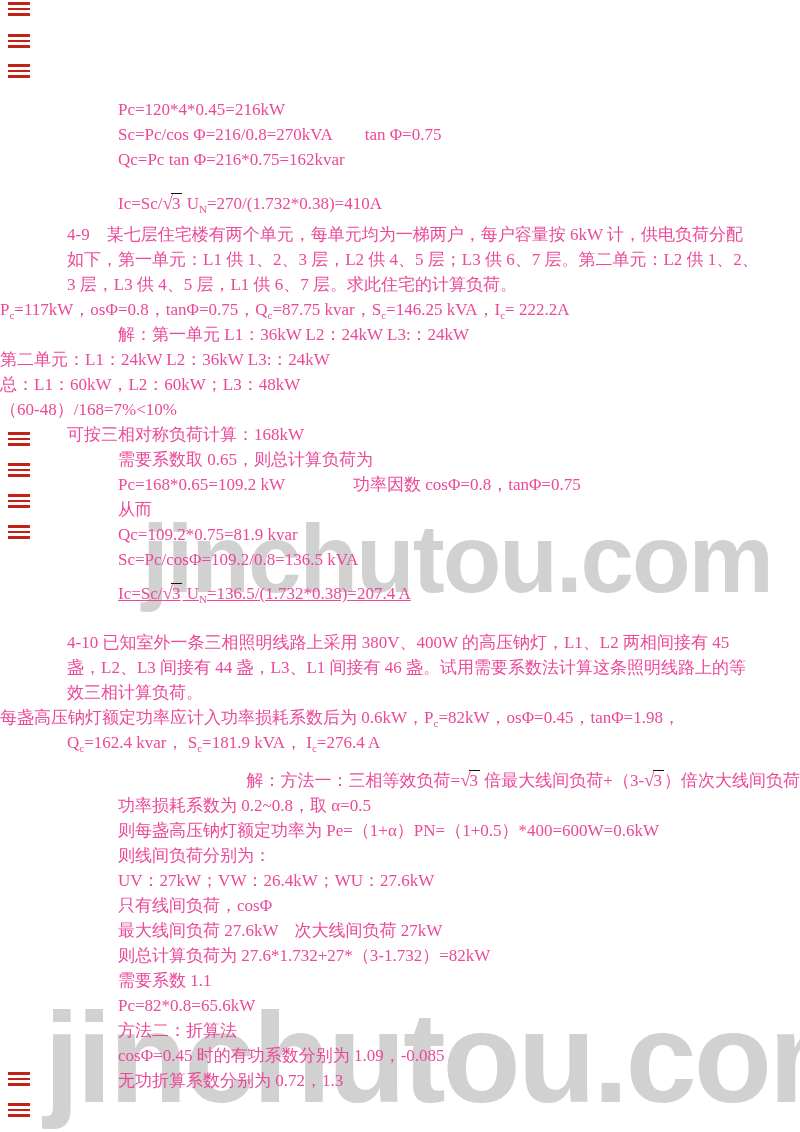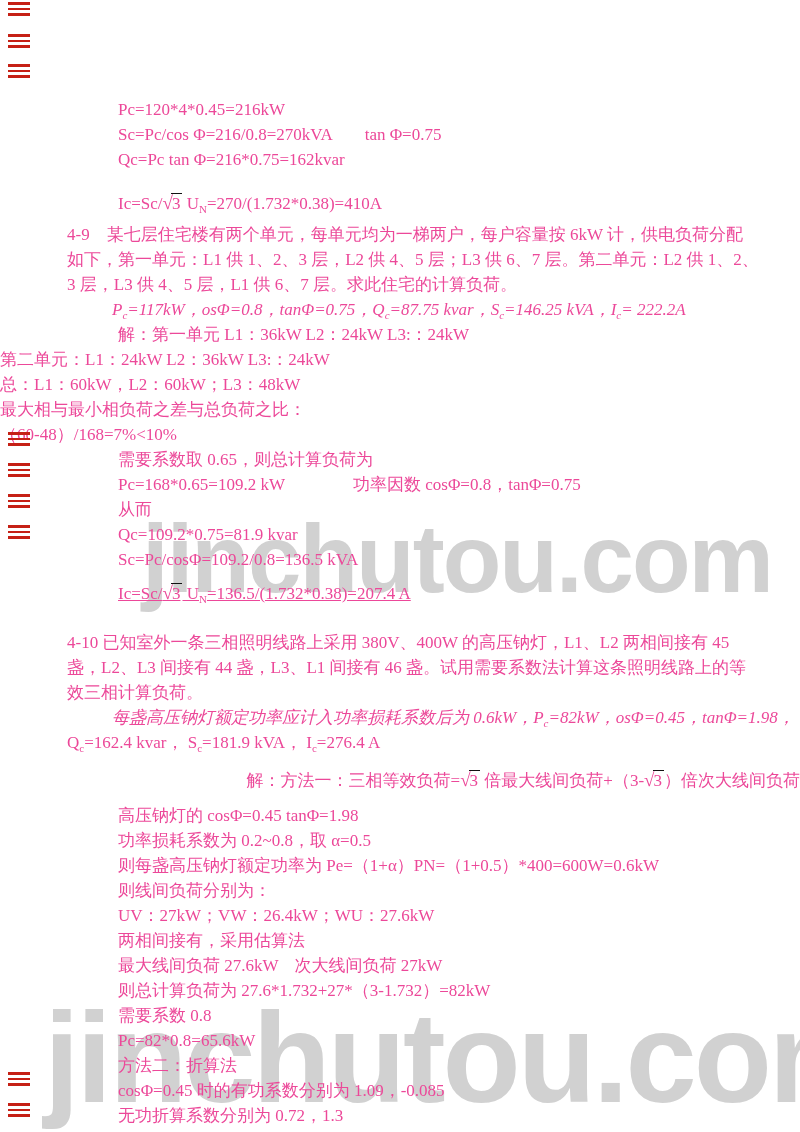--- a/index.html
+++ b/index.html
@@ -19,21 +19,21 @@
   .wm-mid{left:142px;top:504px;font-size:96px;}
   .wm-bottom{left:44px;top:984px;font-size:128px;letter-spacing:-3px;}
 
   
   .content{position:absolute;left:0;top:97px;width:800px;z-index:2;}
   .line{
     white-space:nowrap;font-size:17px;line-height:25px;color:#ec4899;
   }
   .f  {padding-left:118px;}   
   .p  {padding-left:67px;}   
-  .p2 {padding-left:112px;font-style:italic;}   
+  .p2 {}   
   .i  {}   
   .i2 {}   
   .line sub{font-size:11px;line-height:0;}
   .gap{display:inline-block;height:1px;}
   .sqrt{white-space:nowrap;}
   .sqrt .rsign{font-size:19px;}
   .sqrt .rbody{border-top:1.4px solid #111;padding:0 2px 0 1px;margin-left:-2px;}
 
   
   .red-mark{
@@ -55,43 +55,42 @@
       <div class="line f"><span>Sc=Pc/cos Φ=216/0.8=270kVA</span><span class="gap" style="width: 32px;"></span><span>tan Φ=0.75</span></div>
       <div class="line f"><span>Qc=Pc tan Φ=216*0.75=162kvar</span></div>
       <div class="line f" style="margin-top: 18px;"><span>Ic=Sc/</span><span class="sqrt"><span class="rsign">√</span><span class="rbody">3</span></span><span> U</span><sub>N</sub><span>=270/(1.732*0.38)=410A</span></div>
       <div class="line p" style="margin-top: 6px;"><span>4-9　某七层住宅楼有两个单元，每单元均为一梯两户，每户容量按 6kW 计，供电负荷分配</span></div>
       <div class="line p"><span>如下，第一单元：L1 供 1、2、3 层，L2 供 4、5 层；L3 供 6、7 层。第二单元：L2 供 1、2、</span></div>
       <div class="line p"><span>3 层，L3 供 4、5 层，L1 供 6、7 层。求此住宅的计算负荷。</span></div>
       <div class="line p2"><span>P</span><sub>c</sub><span>=117kW，osΦ=0.8，tanΦ=0.75，Q</span><sub>c</sub><span>=87.75 kvar，S</span><sub>c</sub><span>=146.25 kVA，I</span><sub>c</sub><span>= 222.2A</span></div>
       <div class="line f"><span>解：第一单元 L1：36kW L2：24kW L3:：24kW</span></div>
       <div class="line i"><span>第二单元：L1：24kW L2：36kW L3:：24kW</span></div>
       <div class="line i"><span>总：L1：60kW，L2：60kW；L3：48kW</span></div>
-      <div class="line i"><span>最大相与最小相负荷之差与总负荷之比：</span></div>
       <div class="line i2"><span>（60-48）/168=7%&lt;10%</span></div>
+      <div class="line p"><span>可按三相对称负荷计算：168kW</span></div>
       <div class="line f"><span>需要系数取 0.65，则总计算负荷为</span></div>
       <div class="line f"><span>Pc=168*0.65=109.2 kW</span><span class="gap" style="width: 68px;"></span><span>功率因数 cosΦ=0.8，tanΦ=0.75</span></div>
       <div class="line f"><span>从而</span></div>
       <div class="line f"><span>Qc=109.2*0.75=81.9 kvar</span></div>
       <div class="line f"><span>Sc=Pc/cosΦ=109.2/0.8=136.5 kVA</span></div>
       <div class="line f" style="margin-top: 8px; text-decoration: underline;"><span>Ic=Sc/</span><span class="sqrt"><span class="rsign">√</span><span class="rbody">3</span></span><span> U</span><sub>N</sub><span>=136.5/(1.732*0.38)=207.4 A</span></div>
       <div class="line p" style="margin-top: 24px;"><span>4-10 已知室外一条三相照明线路上采用 380V、400W 的高压钠灯，L1、L2 两相间接有 45</span></div>
       <div class="line p"><span>盏，L2、L3 间接有 44 盏，L3、L1 间接有 46 盏。试用需要系数法计算这条照明线路上的等</span></div>
       <div class="line p"><span>效三相计算负荷。</span></div>
       <div class="line p2"><span>每盏高压钠灯额定功率应计入功率损耗系数后为 0.6kW，P</span><sub>c</sub><span>=82kW，osΦ=0.45，tanΦ=1.98，</span></div>
       <div class="line p"><span>Q</span><sub>c</sub><span>=162.4 kvar， S</span><sub>c</sub><span>=181.9 kVA， I</span><sub>c</sub><span>=276.4 A</span></div>
       <div class="line f" style="margin-top: 12px; text-align: right;"><span>解：方法一：三相等效负荷=</span><span class="sqrt"><span class="rsign">√</span><span class="rbody">3</span></span><span> 倍最大线间负荷+（3-</span><span class="sqrt"><span class="rsign">√</span><span class="rbody">3</span></span><span>）倍次大线间负荷</span></div>
-      <div class="line f" style="margin-top: 10px;"><span>高压钠灯的 cosΦ=0.45 tanΦ=1.98</span></div>
       <div class="line f"><span>功率损耗系数为 0.2~0.8，取 α=0.5</span></div>
       <div class="line f"><span>则每盏高压钠灯额定功率为 Pe=（1+α）PN=（1+0.5）*400=600W=0.6kW</span></div>
       <div class="line f"><span>则线间负荷分别为：</span></div>
       <div class="line f"><span>UV：27kW；VW：26.4kW；WU：27.6kW</span></div>
-      <div class="line f"><span>两相间接有，采用估算法</span></div>
+      <div class="line f"><span>只有线间负荷，cosΦ</span></div>
       <div class="line f"><span>最大线间负荷 27.6kW</span><span class="gap" style="width: 16px;"></span><span>次大线间负荷 27kW</span></div>
       <div class="line f"><span>则总计算负荷为 27.6*1.732+27*（3-1.732）=82kW</span></div>
-      <div class="line f"><span>需要系数 0.8</span></div>
+      <div class="line f"><span>需要系数 1.1</span></div>
       <div class="line f"><span>Pc=82*0.8=65.6kW</span></div>
       <div class="line f"><span>方法二：折算法</span></div>
       <div class="line f"><span>cosΦ=0.45 时的有功系数分别为 1.09，-0.085</span></div>
       <div class="line f"><span>无功折算系数分别为 0.72，1.3</span></div>
     </div>
 
   <div id="red-marks">
       <div class="red-mark" style="top: 2px;"></div>
       <div class="red-mark" style="top: 34px;"></div>
       <div class="red-mark" style="top: 64px;"></div>

